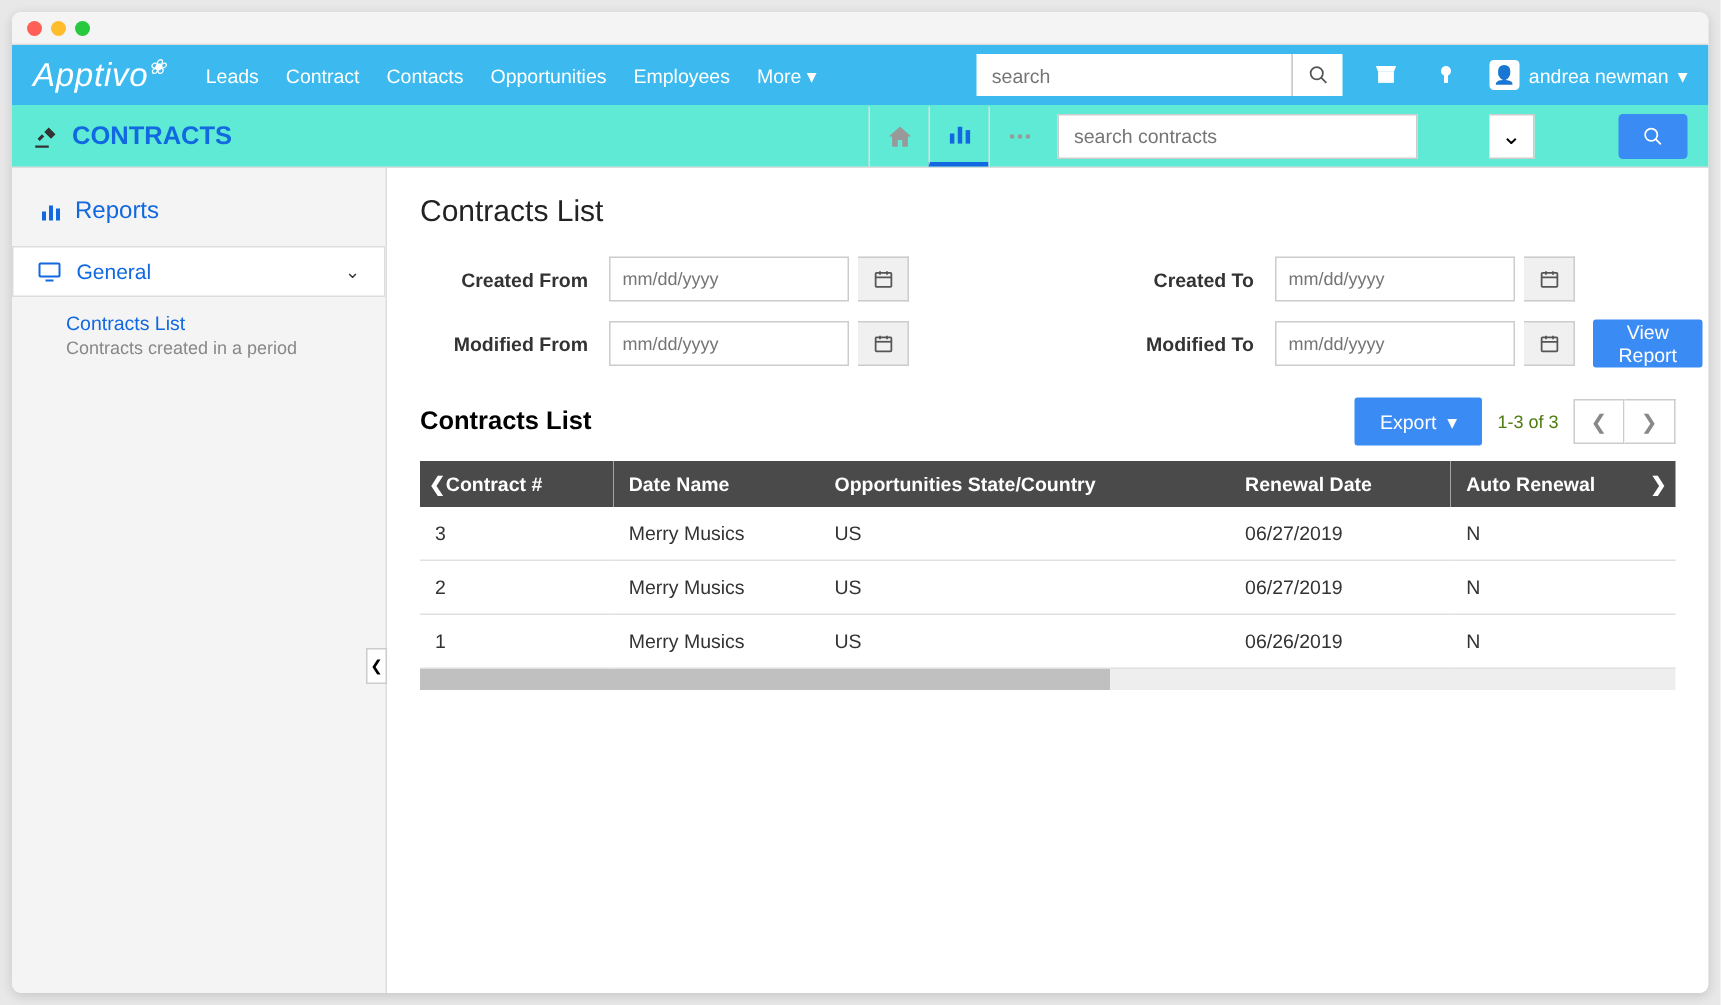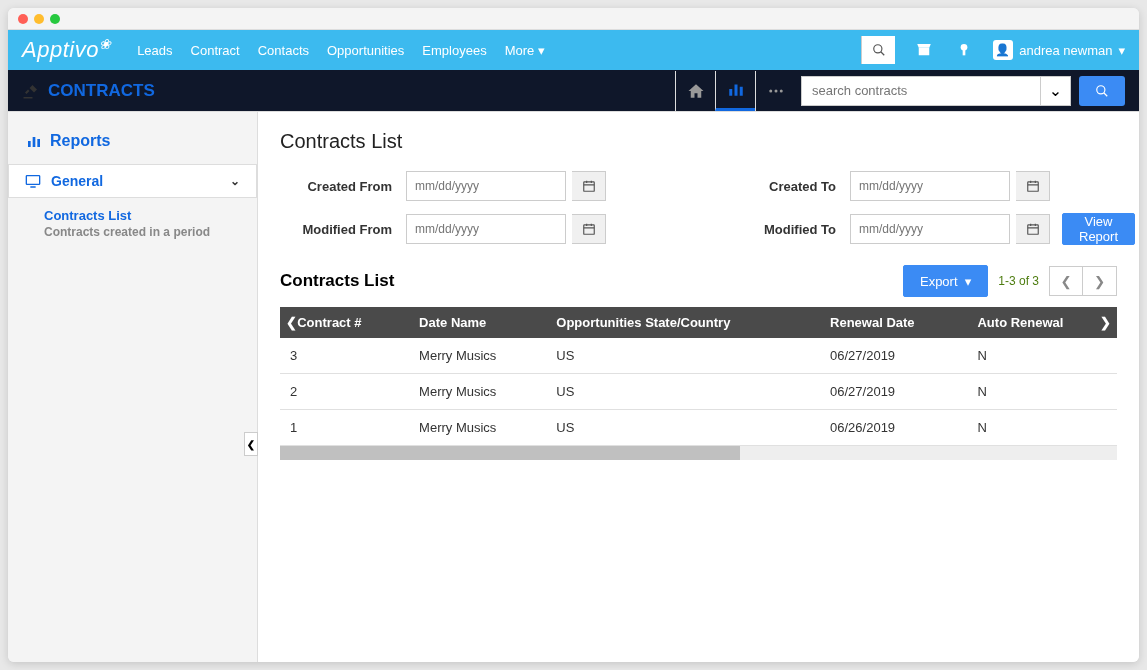--- a/index.html
+++ b/index.html
@@ -16,32 +16,32 @@
   .logo .leaf { font-size: 14px; position: relative; top:-6px; left:-2px; }
   .navlink { cursor: pointer; }
   .spacer { flex: 1; }
   .search-wrap { display: flex; }
   .search-wrap input { width: 210px; height: 28px; border: none; padding: 0 10px; font-size: 13px; }
   .search-wrap button { width: 34px; height: 28px; border: none; background: #fff; border-left: 1px solid #ccc; cursor: pointer; display:flex; align-items:center; justify-content:center;}
   .topicon { width: 22px; height: 22px; display: inline-flex; align-items:center; justify-content:center; cursor:pointer; }
   .user-menu { display:flex; align-items:center; gap:6px; cursor:pointer; }
   .avatar { width: 20px; height:20px; background:#fff; border-radius:3px; display:inline-flex;align-items:center;justify-content:center;font-size:12px;}
 
-  .subhead { height: 42px; background: #0f172a; border-bottom: 1px solid #ddd; display:flex; align-items:center; padding: 0 14px; }
+  .subhead { height: 42px; background: #5eead4; border-bottom: 1px solid #ddd; display:flex; align-items:center; padding: 0 14px; }
   .subhead .title { color:#1168e0; font-size:17px; font-weight:600; display:flex; align-items:center; gap:8px; }
   .subhead .tools { margin-left:auto; display:flex; align-items:center; gap:0; }
   .iconbtn { width:40px; height:40px; display:flex; align-items:center; justify-content:center; border-left:1px solid #ddd; cursor:pointer; color:#888; }
   .iconbtn.active { border-bottom: 3px solid #1168e0; color:#1168e0; }
-  .sub-search { display:flex; margin-left:6px; }
+  .sub-search { display:flex; margin-left:6px;gap:48px; }
   .sub-search input { width:240px; height:30px; border:1px solid #ccc; padding:0 10px; font-size:13px; }
   .sub-search .caret { width:30px; height:30px; border:1px solid #ccc; border-left:none; background:#fff; display:flex;align-items:center;justify-content:center;cursor:pointer;}
   .sub-search .go { width:46px; height:30px; background:#3b8bf4; border:none; border-radius:3px; margin-left:8px; display:flex;align-items:center;justify-content:center;cursor:pointer;}
 
   .body { flex:1; display:flex; overflow:hidden; }
-  .sidebar { width:250px; background:#f4f4f4; border-right:1px solid #ddd; padding-top:14px; position:relative;font-weight:bold;}
+  .sidebar { width:250px; background:#f4f4f4; border-right:1px solid #ddd; padding-top:14px; position:relative;}
   .sidebar .hdr { color:#1168e0; font-size:16px; padding:6px 18px 14px; display:flex; align-items:center; gap:8px; }
   .cat { background:#fff; border:1px solid #ddd; padding:8px 16px; margin:0 0 4px; display:flex; align-items:center; gap:10px; color:#1168e0; font-size:14px; cursor:pointer; position:relative;}
   .cat .chev { margin-left:auto; color:#333; font-size:12px;}
   .subitem { padding:6px 18px 2px 36px; color:#1168e0; font-size:13px; cursor:pointer; }
   .subdesc { padding:0 18px 6px 36px; color:#888; font-size:12px; }
   .collapse-handle { position:absolute; right:-1px; top:320px; width:14px; height:24px; background:#fff; border:1px solid #ccc; display:flex;align-items:center;justify-content:center;font-size:10px;cursor:pointer;}
 
   .main { flex:1; background:#fff; padding:18px 22px; overflow:auto; position:relative;}
   .page-title { font-size:20px; color:#222; font-weight:500; margin-bottom:18px; }
   .filters { display:grid; grid-template-columns: 120px 160px 40px 100px 120px 160px 40px auto; gap:0 6px; row-gap:12px; align-items:center; margin-bottom:20px;}
@@ -88,20 +88,21 @@
         <span class="leaf">❀</span>
     </div>
     <span class="navlink">Leads</span>
     <span class="navlink">Contract</span>
     <span class="navlink">Contacts</span>
     <span class="navlink">Opportunities</span>
     <span class="navlink">Employees</span>
     <span class="navlink"><span>More</span> <span>▾</span></span>
     <div class="spacer"></div>
     <div class="search-wrap">
+      <input type="text" placeholder="search" style="">
       <button>
         <svg width="14" height="14" viewBox="0 0 24 24" fill="none" stroke="#555" stroke-width="2">
             <circle cx="10" cy="10" r="7"></circle>
             <line x1="21" y1="21" x2="15" y2="15"></line>
           </svg>
       </button>
     </div>
     <span class="topicon">
       <svg width="18" height="18" viewBox="0 0 24 24" fill="#fff">
           <path d="M3 4h18l-2 5H5z"></path>

